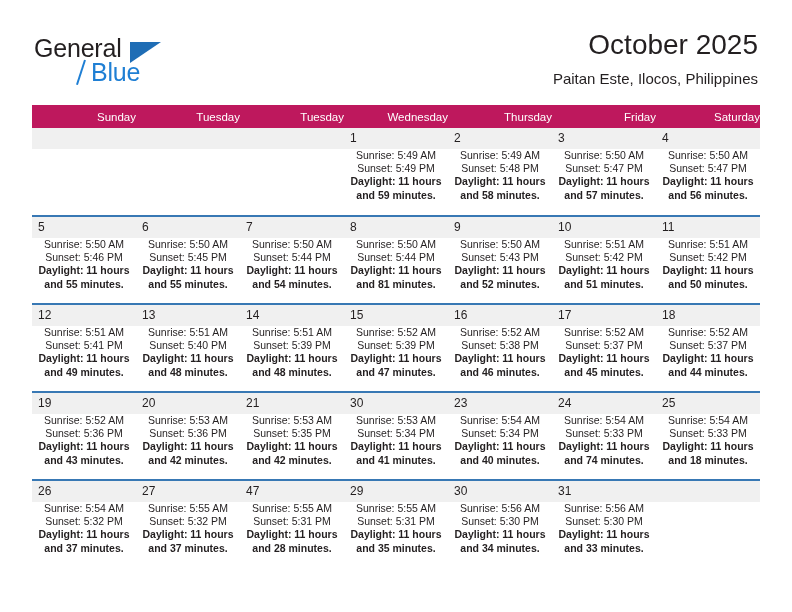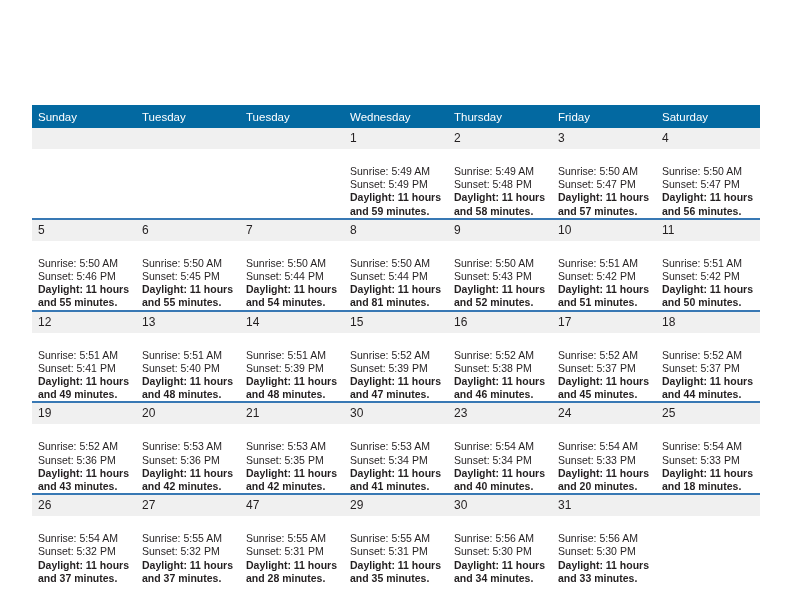--- a/index.html
+++ b/index.html
@@ -96,25 +96,25 @@
   
   .calendar {
     position: absolute;
     left: 32px;
     top: 105px;
     width: 728px;
     border-collapse: collapse;
     table-layout: fixed;
   }
   .calendar th {
-    background: #0369a1;
+    background: #be185d;
     color: #ffffff;
     font-size: 11.5px;
     font-weight: normal;
-    text-align: left;
+    text-align: right;
     padding: 5px 0 5px 6px;
     height: 13px;
     border: none;
   }
   .calendar td {
     vertical-align: top;
     padding: 0;
     border-top: 2px solid #3878b4;
     background: #ffffff;
     height: 88px;
@@ -125,38 +125,53 @@
   }
   .daynum {
     background: #f0f0f0;
     font-size: 12px;
     color: #231f20;
     padding: 4px 0 4px 6px;
     line-height: 13px;
     height: 13px;
   }
   .details {
-    padding: 16px 6px 0 6px;
+    padding: 0 6px 0 6px;
     font-size: 10.5px;
     line-height: 13.2px;
     color: #231f20;
+    text-align: center;
   }
   .details div {
     white-space: nowrap;
   }
   .details .daylight {
     white-space: normal;
     font-weight: bold;
   }
 </style>
 </head>
 <body>
 
 <div class="page">
 
+  <div class="topbar">
+
+    <div class="logo">
+      <span class="logo-general">General</span>
+      <span class="logo-tri"></span>
+      <span class="logo-slash"></span>
+      <span class="logo-blue">Blue</span>
+    </div>
+
+    <div class="title-block">
+      <div class="cal-title">October 2025</div>
+      <div class="cal-subtitle">Paitan Este, Ilocos, Philippines</div>
+    </div>
+  </div>
 
   <table class="calendar">
     <thead>
       <tr>
         <th>Sunday</th>
         <th>Tuesday</th>
         <th>Tuesday</th>
         <th>Wednesday</th>
         <th>Thursday</th>
         <th>Friday</th>
@@ -381,21 +396,21 @@
               <div>Sunrise: 5:54 AM</div>
               <div>Sunset: 5:34 PM</div>
               <div class="daylight">Daylight: 11 hours and 40 minutes.</div>
             </div>
           </td>
         <td>
             <div class="daynum">24</div>
             <div class="details">
               <div>Sunrise: 5:54 AM</div>
               <div>Sunset: 5:33 PM</div>
-              <div class="daylight">Daylight: 11 hours and 20 minutes.</div>
+              <div class="daylight">Daylight: 11 hours and 74 minutes.</div>
             </div>
           </td>
         <td>
             <div class="daynum">25</div>
             <div class="details">
               <div>Sunrise: 5:54 AM</div>
               <div>Sunset: 5:33 PM</div>
               <div class="daylight">Daylight: 11 hours and 18 minutes.</div>
             </div>
           </td>

